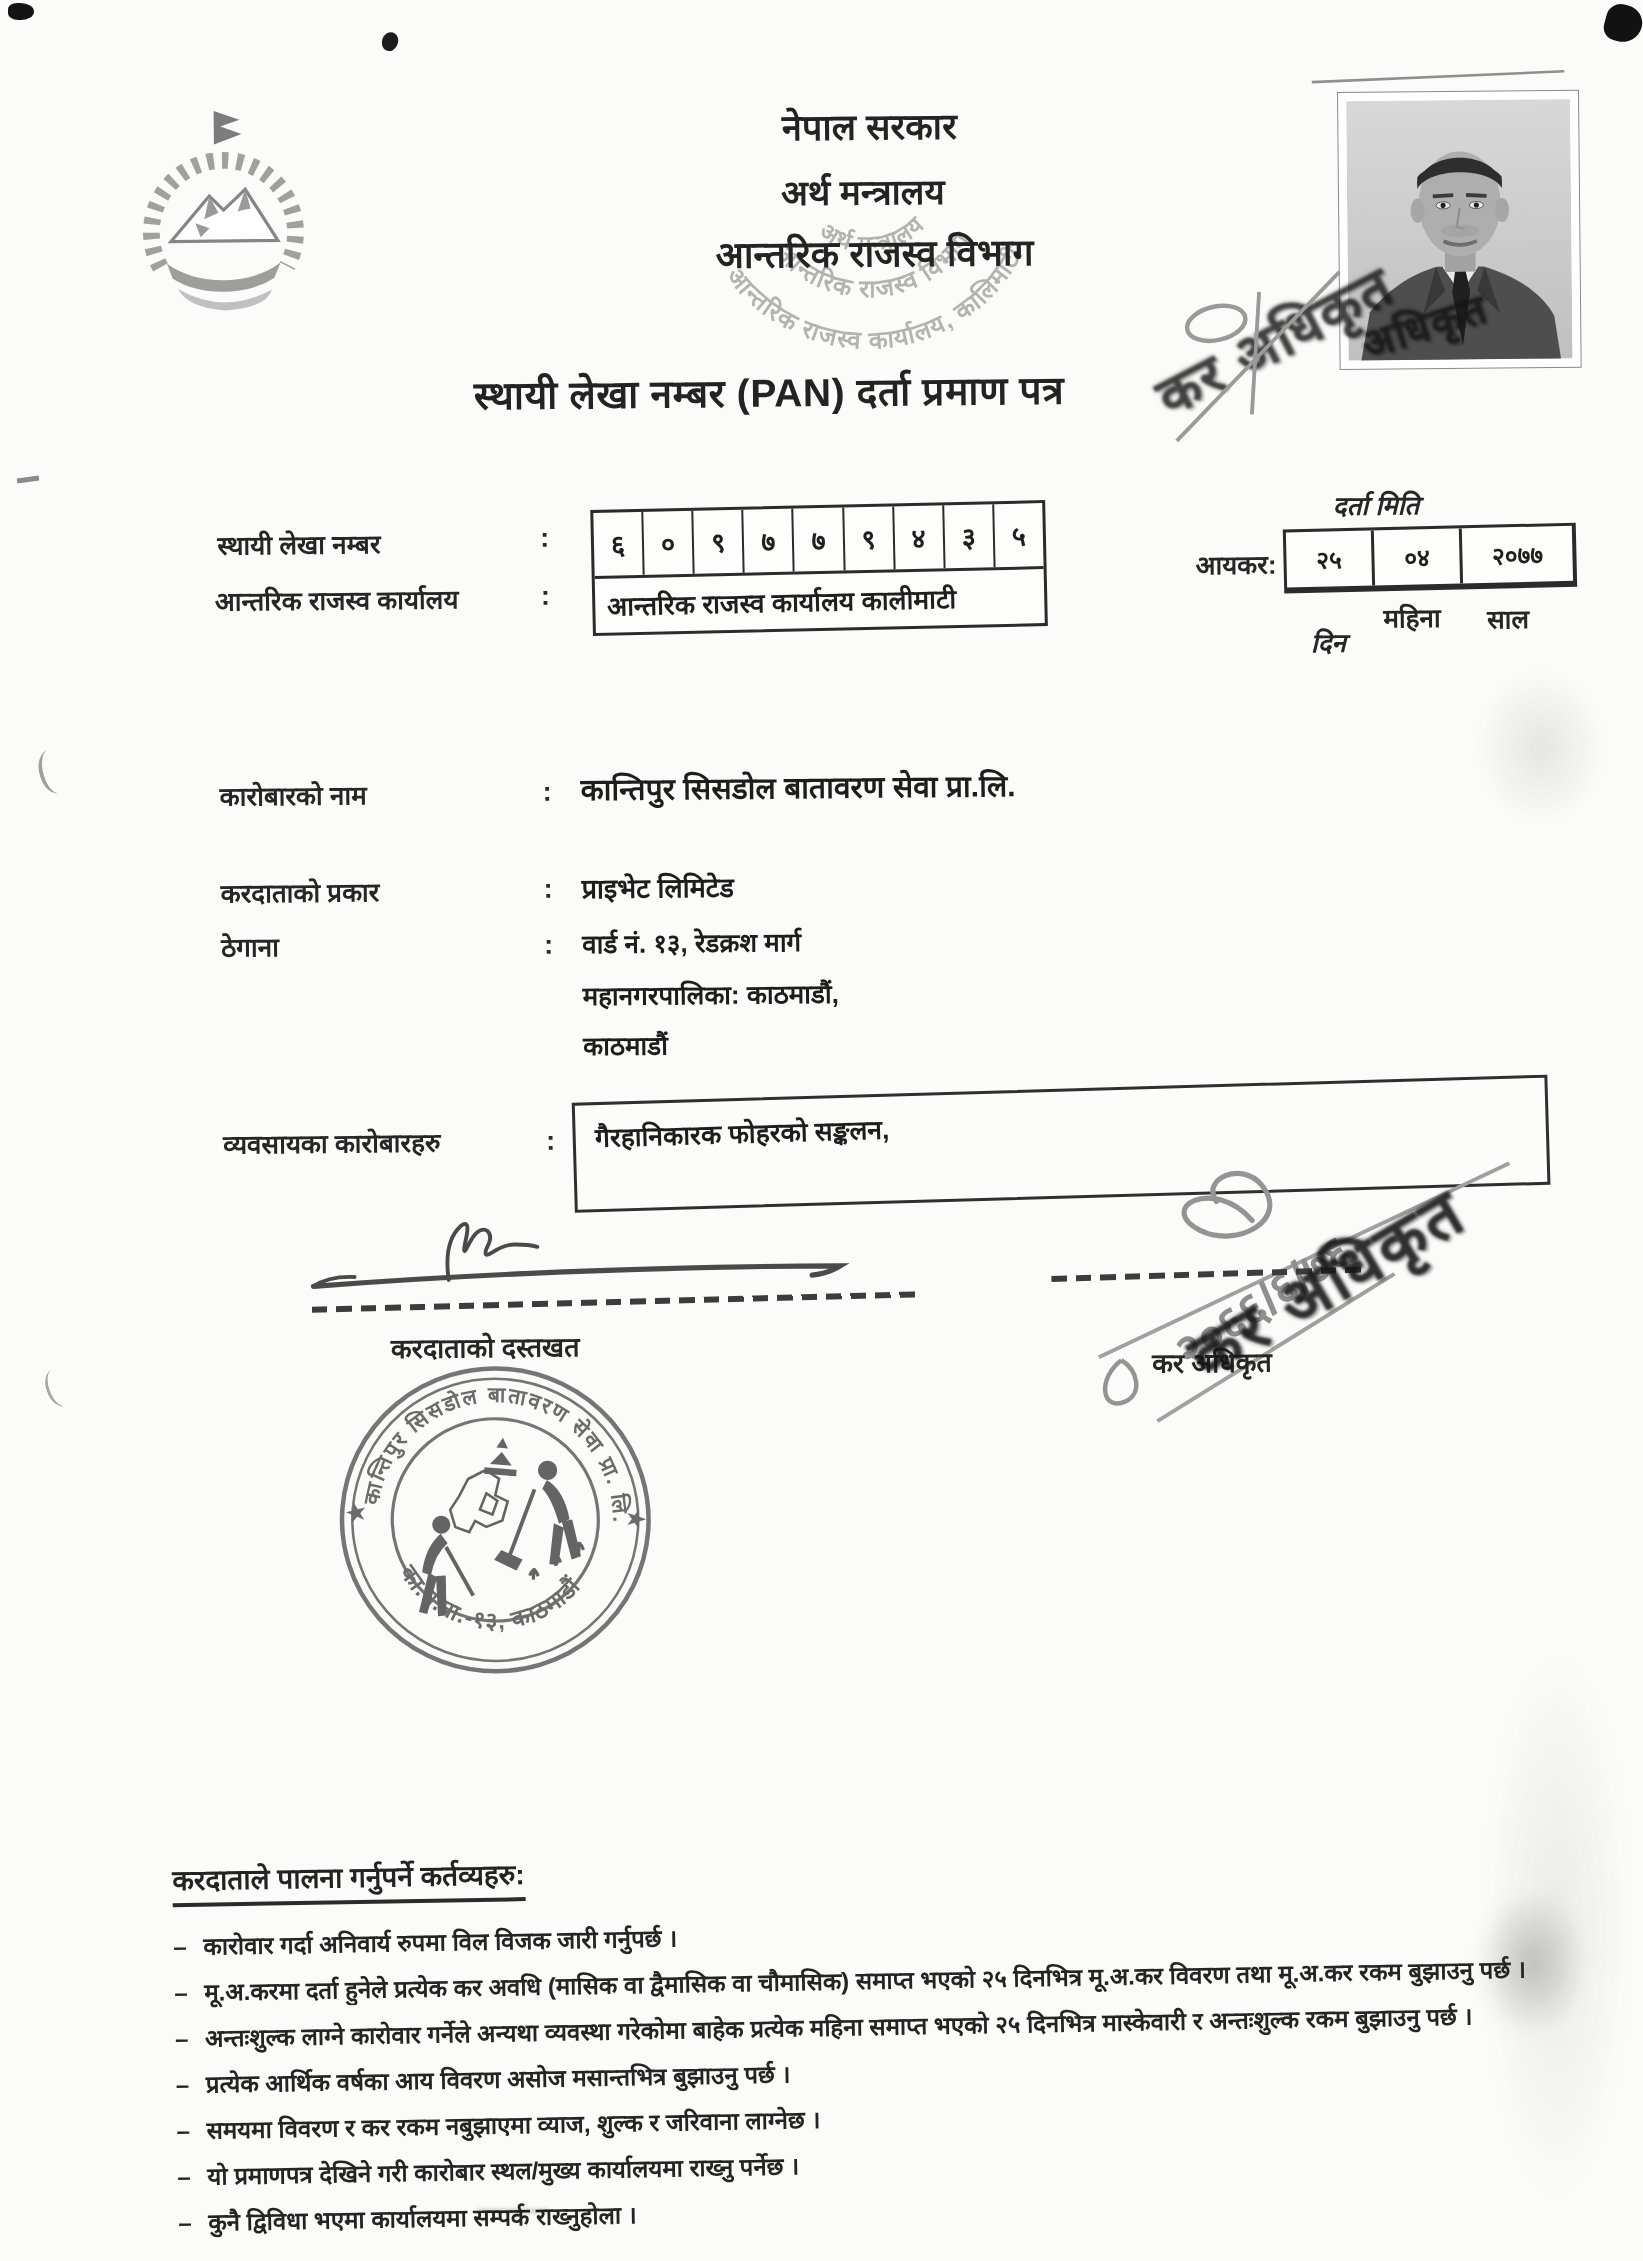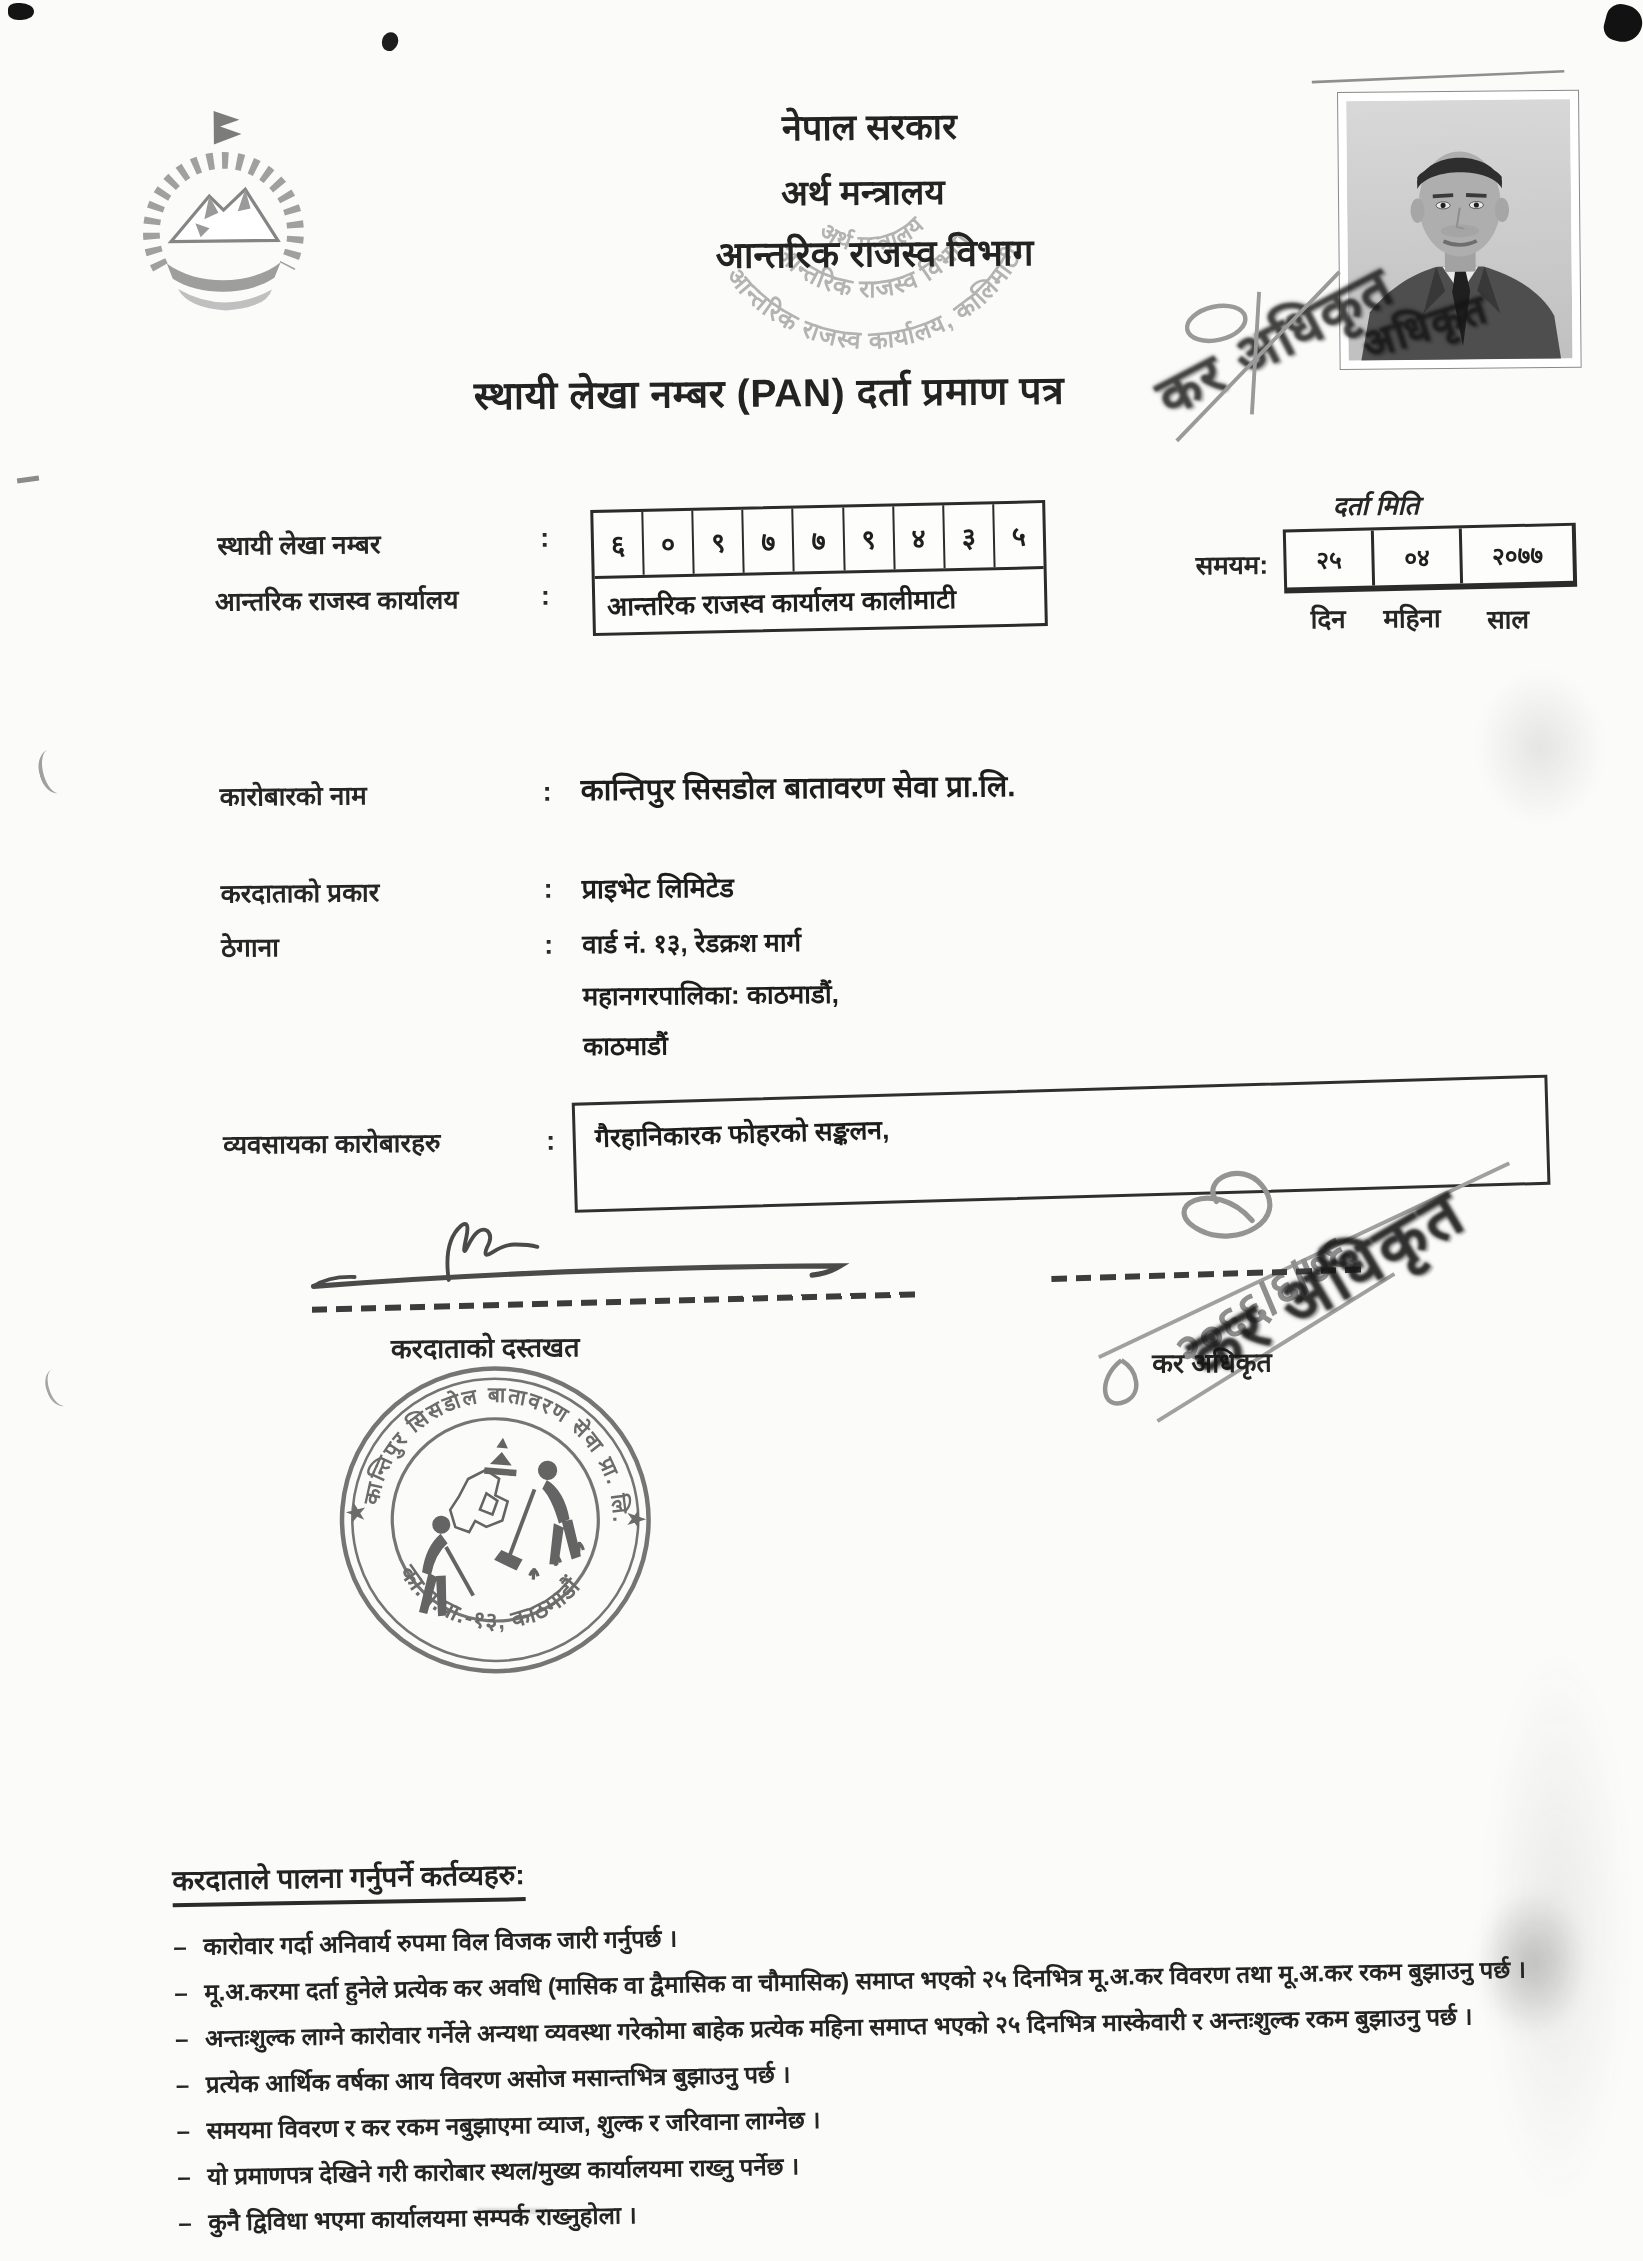--- a/index.html
+++ b/index.html
@@ -88,27 +88,27 @@
         <div class="cell">७</div>
         <div class="cell">९</div>
         <div class="cell">४</div>
         <div class="cell">३</div>
         <div class="cell">५</div>
       </div>
       <div class="pan-office">आन्तरिक राजस्व कार्यालय कालीमाटी</div>
     </div>
 
     <div class="abs label ctr" style="left:1381px;top:492px;font-style:italic;">दर्ता मिति</div>
-    <div class="abs label" style="left:1200px;top:550px;">समयम:</div>
+    <div class="abs label" style="left:1200px;top:550px;">आयकर:</div>
     <div class="abs date-grid">
       <div class="dcell" style="width:85px;">२५</div>
       <div class="dcell" style="width:85px;">०४</div>
       <div class="dcell" style="width:110px;">२०७७</div>
     </div>
-    <div class="abs label ctr" style="left:1332px;top:605px;">दिन</div>
+    <div class="abs label ctr" style="left:1332px;top:629px;font-style:italic;">दिन</div>
     <div class="abs label ctr" style="left:1416px;top:605px;">महिना</div>
     <div class="abs label ctr" style="left:1512px;top:607px;">साल</div>
 
     <div class="abs label" style="left:222px;top:772px;">कारोबारको नाम</div>
     <div class="abs colon" style="left:545px;top:774px;">:</div>
     <div class="abs value" style="left:583px;top:766px;font-size:30px;">कान्तिपुर सिसडोल बातावरण सेवा प्रा.लि.</div>
 
     <div class="abs label" style="left:222px;top:869px;">करदाताको प्रकार</div>
     <div class="abs colon" style="left:545px;top:871px;">:</div>
     <div class="abs value" style="left:583px;top:867px;font-size:27px;">प्राइभेट लिमिटेड</div>

